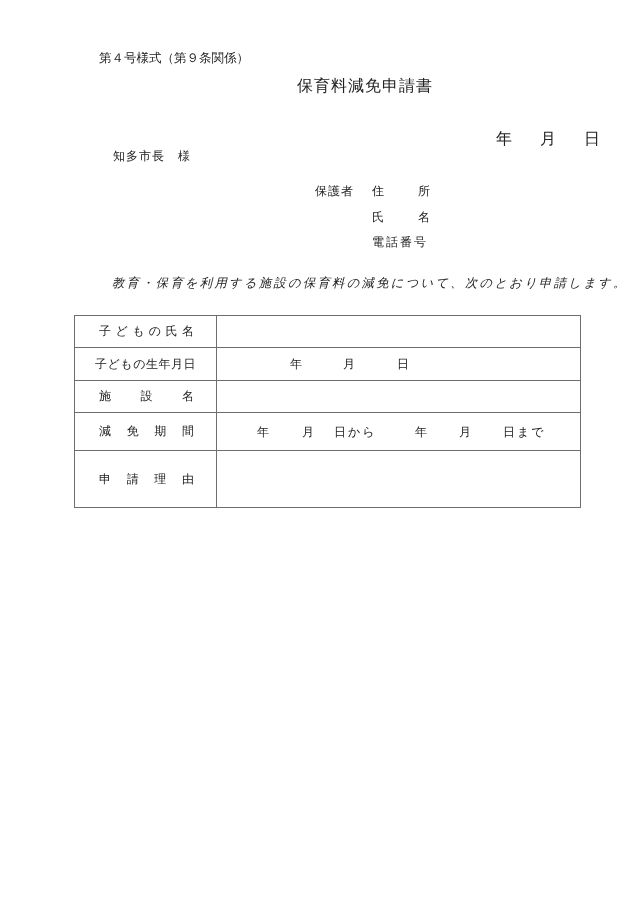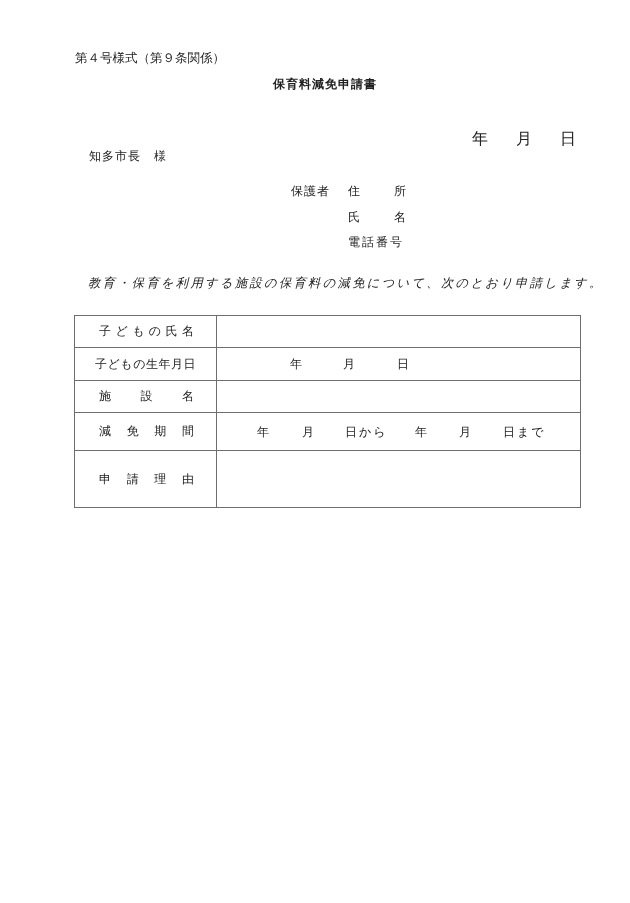--- a/index.html
+++ b/index.html
@@ -1,20 +1,20 @@
 <!DOCTYPE html>
 <html><head>
 <meta charset="utf-8">
 <style>
   html, body { margin:0; padding:0; background:#ffffff; }
   body { width:630px; height:903px; position:relative; overflow:hidden;
          font-family: "DejaVu Serif", "Liberation Serif", serif; color:#222; font-size:12px; }
-  .abs { position:absolute; white-space:nowrap; }
+  .abs { position:absolute; white-space:nowrap;margin-left:24px; }
   .form-no { left:75px; top:50px; font-size:12.5px; }
-  .title { left:273px; top:76px; font-size:12px; letter-spacing:1px;font-weight:bold; }
+  .title { left:273px; top:76px; font-size:16px; letter-spacing:1px; }
   .date { left:472px; top:129px; font-size:16px; }
   .date span { display:inline-block; }
   .addressee { left:89px; top:148px; font-size:12px; letter-spacing:1px; }
   .guardian-label { left:291px; top:183px; font-size:12px; letter-spacing:1px;text-align:center; }
   .g-field { left:348px; font-size:12px; width:58px; display:flex; justify-content:space-between; }
   .intro { left:88px; top:275px; font-size:12.3px; letter-spacing:2.3px;font-style:italic; }
   table.form { position:absolute; left:74px; top:315px; width:507px; border-collapse:collapse; }
   table.form td { border:1.3px solid #6e6e6e; font-size:12px; padding:0; }
   table.form td.lbl { width:141px; text-align:center; }
   .lbl-inner { display:flex; justify-content:space-between; margin:0 22px 0 24px; }
@@ -91,21 +91,21 @@
           <span>減</span>
           <span>免</span>
           <span>期</span>
           <span>間</span>
         </div>
       </td>
       <td>
         <div class="val-inner" style="height:37px">
           <span style="left:40px">年</span>
           <span style="left:85px">月</span>
-          <span style="left:128px; letter-spacing:2px">日から</span>
+          <span style="left:117px; letter-spacing:2px">日から</span>
           <span style="left:198px">年</span>
           <span style="left:242px">月</span>
           <span style="left:286px; letter-spacing:2px">日まで</span>
         </div>
       </td>
     </tr>
     <tr style="height:57px">
       <td class="lbl">
         <div class="lbl-inner">
           <span>申</span>

